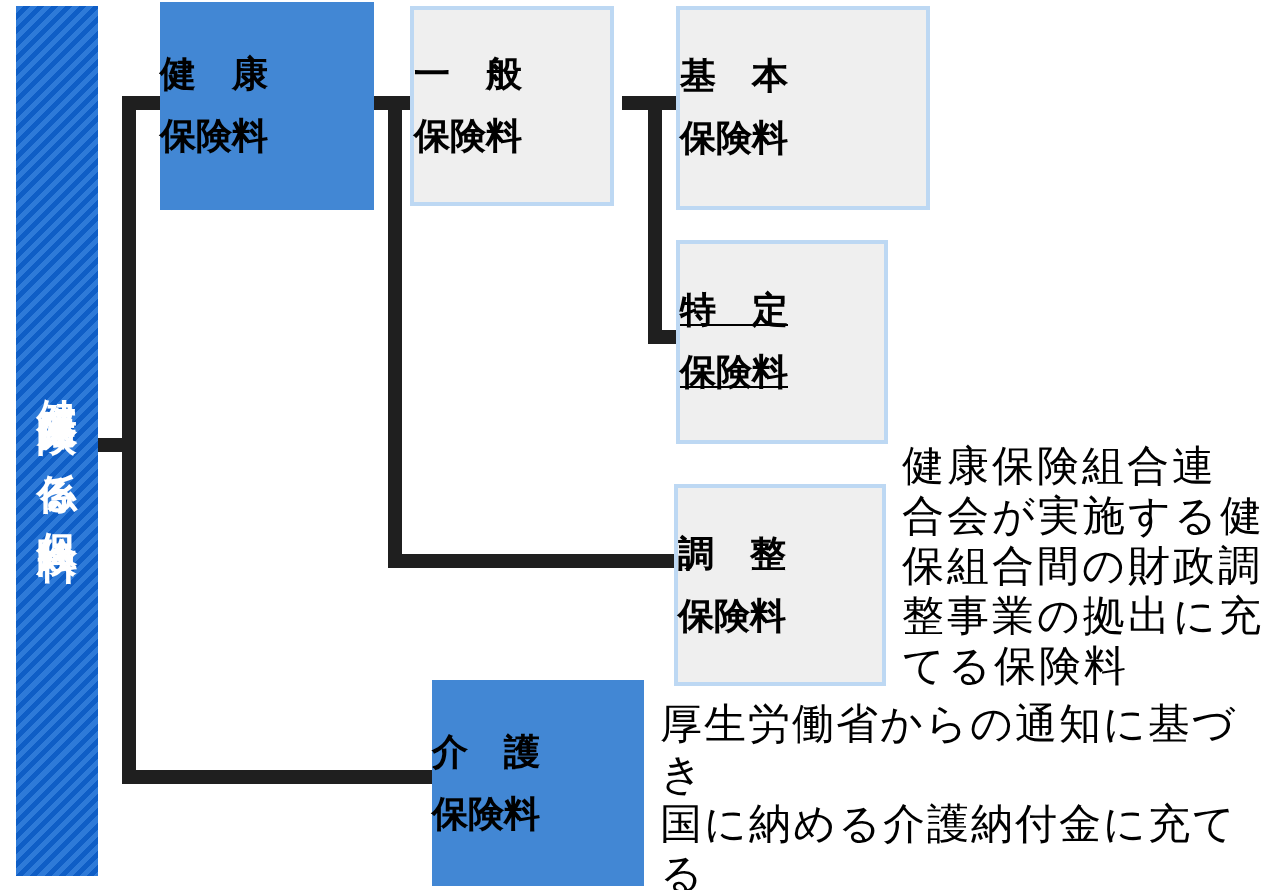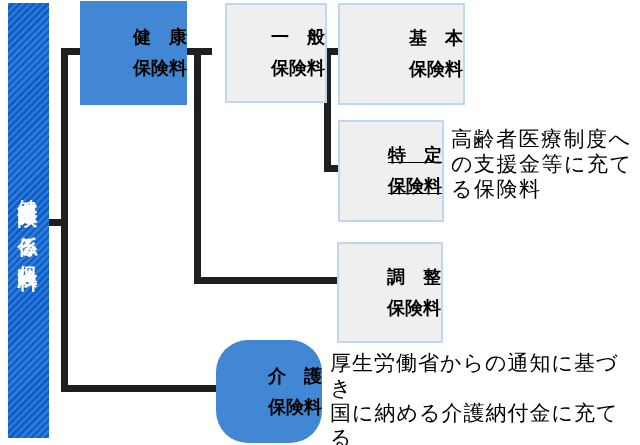--- a/index.html
+++ b/index.html
@@ -34,21 +34,21 @@
     font-weight: bold;
     letter-spacing: 3px;
     white-space: nowrap;
   }
 
   
   .conn { background: #1f1f1f; }
 
   
   .node {
-    display: flex; align-items: center; justify-content: flex-end;
+    display: flex; align-items: center; justify-content: flex-start;
     text-align: center;
   }
   .node-label {
     font-size: 18px;
     font-weight: bold;
     line-height: 31px;
     color: #000000;
     white-space: pre-line;
   }
   .node-blue { background: #4287d4; }
@@ -73,25 +73,25 @@
   #conn-kenko-h          { left: 61px;  top: 48px;  width: 19px;  height: 7px; }
   #conn-kenko-ippan-h    { left: 187px; top: 48px;  width: 25px;  height: 7px; }
   #conn-chosei-vertical  { left: 194px; top: 48px;  width: 7px;   height: 236px; }
   #conn-chosei-h         { left: 194px; top: 277px; width: 143px; height: 7px; }
   #conn-ippan-kihon-h    { left: 311px; top: 48px;  width: 27px;  height: 7px; }
   #conn-tokutei-vertical { left: 324px; top: 48px;  width: 7px;   height: 124px; }
   #conn-tokutei-h        { left: 324px; top: 165px; width: 14px;  height: 7px; }
   #conn-kaigo-h          { left: 61px;  top: 385px; width: 155px; height: 7px; }
 
   #node-kenko   { left: 80px;  top: 1px;   width: 107px; height: 104px; }
-  #node-ippan   { left: 225px; top: 3px;   width: 102px; height: 100px; }
+  #node-ippan   { left: 205px; top: 3px;   width: 102px; height: 100px; }
   #node-kihon   { left: 338px; top: 3px;   width: 127px; height: 102px; }
   #node-tokutei { left: 338px; top: 120px; width: 106px; height: 102px; text-decoration: underline; }
   #node-chosei  { left: 337px; top: 229px; width: 106px; height: 101px; margin-top: 13px; }
-  #node-kaigo   { left: 216px; top: 340px; width: 106px; height: 103px; border-radius: 32px; }
+  #node-kaigo   { left: 216px; top: 340px; width: 106px; height: 103px; }
 
   #desc-kihon   { left: 451px; top: 6px;   width: 188px; }
   #desc-tokutei { left: 451px; top: 126px; width: 188px; }
   #desc-chosei  { left: 451px; top: 221px; width: 188px; }
   #desc-kaigo   { left: 330px; top: 350px; width: 310px; }
 </style>
 </head>
 <body>
 
 <div class="canvas">
@@ -135,22 +135,24 @@
     <div class="node-label">調　整
 保険料</div>
   </div>
 
   <div class="abs node node-blue" id="node-kaigo">
     <div class="node-label">介　護
 保険料</div>
   </div>
 
 
-  <div class="abs desc" id="desc-tokutei">高齢者医療制度へ
-の支援金等に充て
-る保険料</div>
 
+  <div class="abs desc" id="desc-chosei">健康保険組合連
+合会が実施する健
+保組合間の財政調
+整事業の拠出に充
+てる保険料</div>
 
   <div class="abs desc desc-wide" id="desc-kaigo">厚生労働省からの通知に基づき
 国に納める介護納付金に充てる
 保険料</div>
 
 </div>
 
 </body></html>

